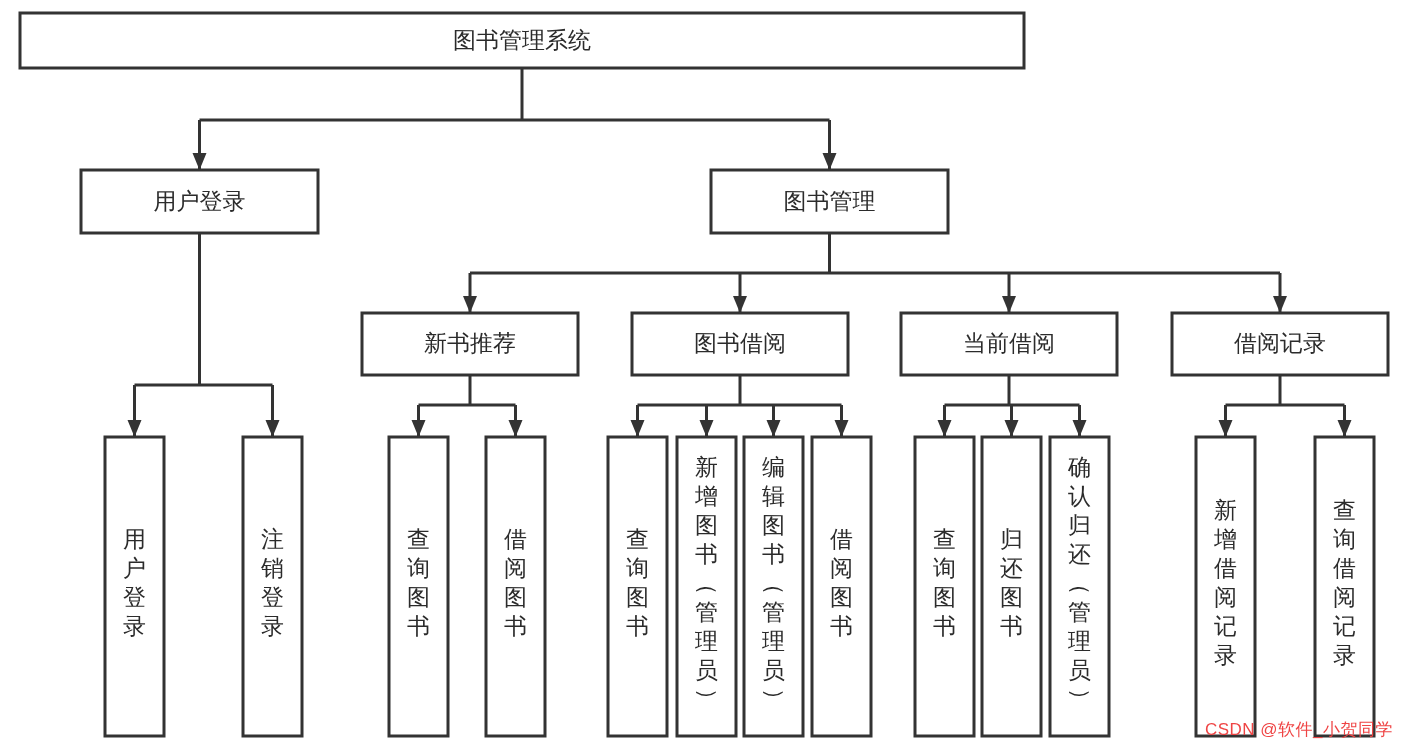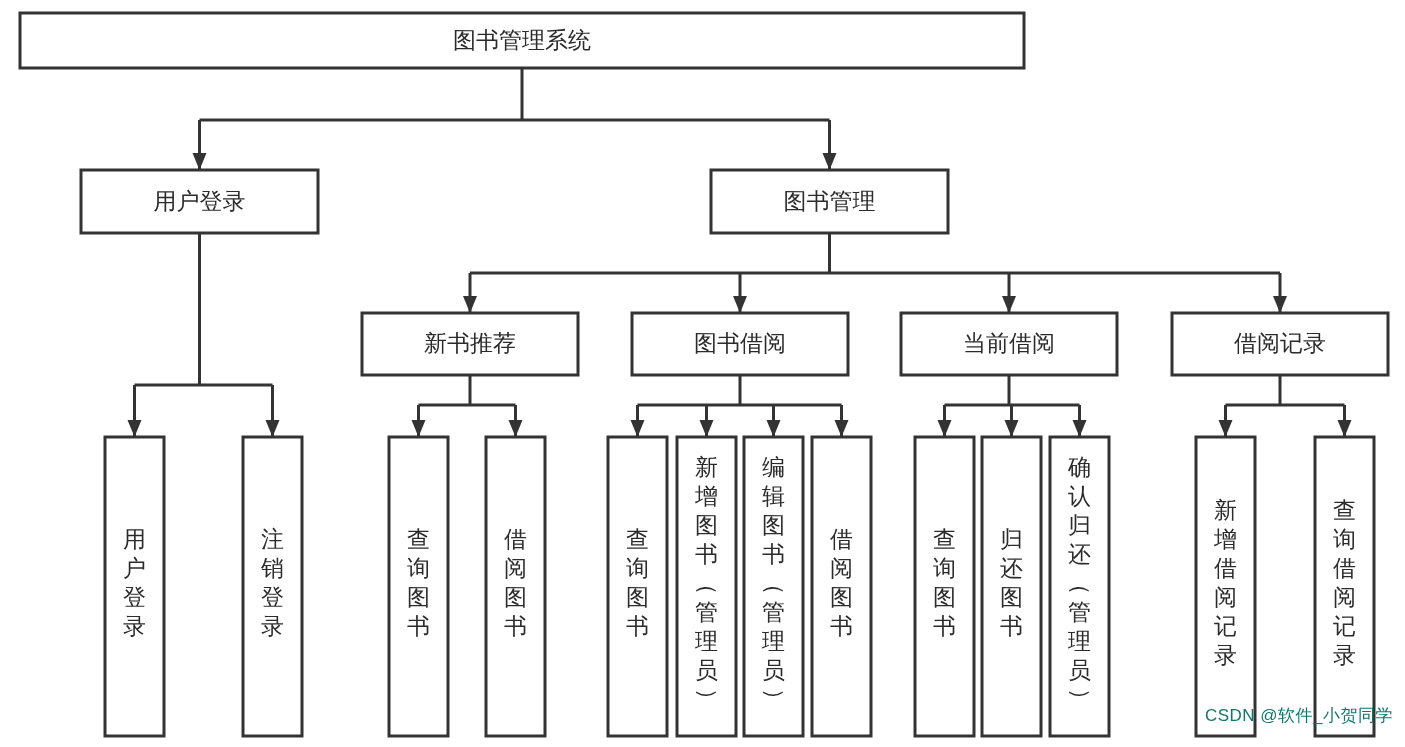--- a/index.html
+++ b/index.html
@@ -50,24 +50,24 @@
   }
   .node-label-v {
     font-family: "Liberation Sans", "DejaVu Sans", sans-serif;
     font-size: 23px;
     fill: #2b2b2b;
     text-anchor: middle;
   }
   .watermark {
     position: absolute;
     right: 12px;
-    bottom: 20px;
+    bottom: 6px;
     font-family: "Liberation Sans", "DejaVu Sans", sans-serif;
     font-size: 17px;
-    color: #0f766e;
+    color: #ef4444;
     letter-spacing: 0.5px;
     white-space: nowrap;
     pointer-events: none;
   }
 </style>
 </head>
 <body>
 
 <div id="diagram-root">
 

